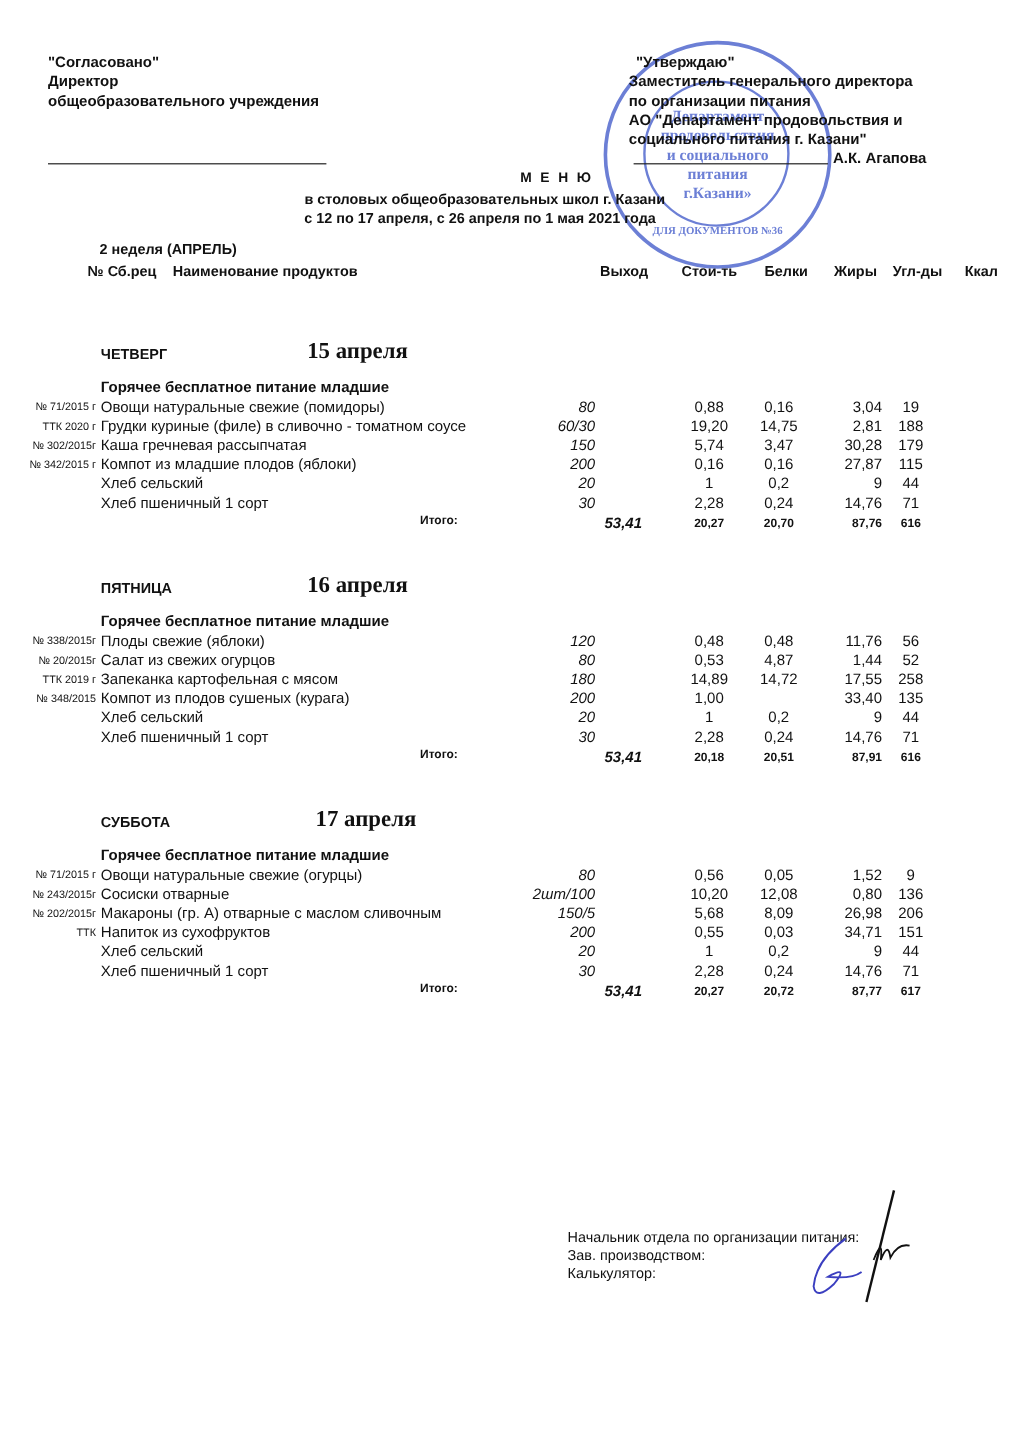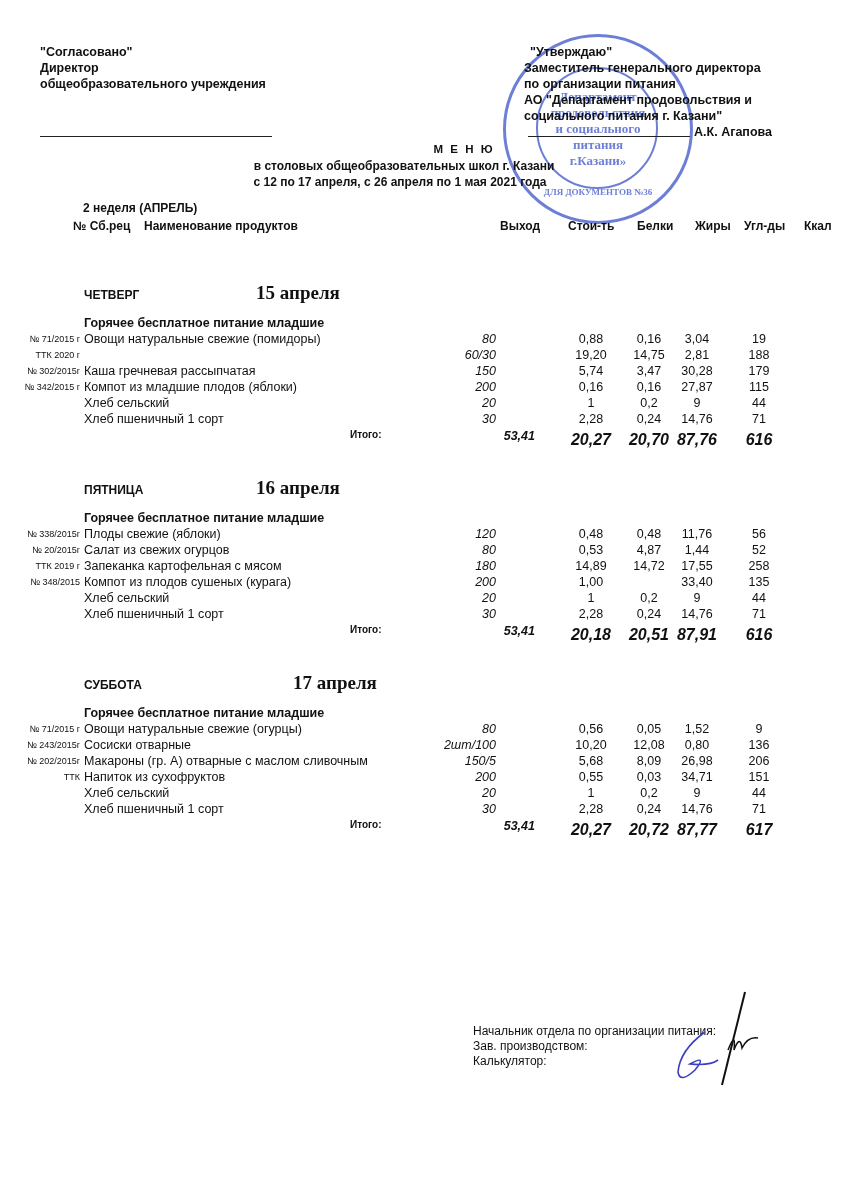--- a/index.html
+++ b/index.html
@@ -23,26 +23,26 @@
   .section { font-size: 12.5px; font-weight: bold; left: 84px; }
   .row { position: absolute; left: 0; width: 848px; height: 16px; font-size: 12.5px; }
   .row span { position: absolute; top: 0; white-space: nowrap; }
   .rec { font-size: 9px; width: 80px; text-align: right; left: 0; top: 2px !important; }
   .name { left: 84px; }
   .num { text-align: left; font-style: italic; }
   .c-out { right: 352px; }
   .c-cost { right: 313px; }
   .c-p { right: 232px; width: 50px; text-align: center; }
   .c-f { right: 174px; width: 50px; text-align: center; }
-  .c-c { right: 126px; width: 50px; text-align: center; }
+  .c-c { right: 113px; width: 50px; text-align: right; }
   .c-k { right: 69px; width: 40px; text-align: center; }
   .total { font-weight: bold; }
   .total .lbl { left: 350px; font-size: 10px; }
   .total .c-cost { font-size: 12.5px; }
-  .total .sm { font-size: 16px; top: 2px; font-style: italic; }
+  .total .sm { font-size: 10px; top: 2px; }
   .stamp { left: 503px; top: 34px; width: 184px; height: 184px; border-radius: 50%;
            border: 3px solid #3b55c8; opacity: 0.75; }
   .stamp-inner { position: absolute; left: 30px; top: 30px; width: 118px; height: 118px;
            border-radius: 50%; border: 2px solid #3b55c8; }
   .stamp-text { position: absolute; width: 100%; text-align: center; color: #3b55c8;
            font-family: "Liberation Serif", serif; font-weight: bold; font-size: 13px; }
   .signatures { left: 473px; top: 1024px; font-size: 12px; line-height: 15px; }
   .sig-ink { left: 650px; top: 990px; }
 </style>
 </head>
@@ -98,20 +98,21 @@
       <span class="rec">№ 71/2015 г</span>
       <span class="name">Овощи натуральные свежие (помидоры)</span>
       <span class="num c-out">80</span>
       <span class="c-p">0,88</span>
       <span class="c-f">0,16</span>
       <span class="c-c">3,04</span>
       <span class="c-k">19</span>
     </div>
       <div class="row" style="top:348px;">
       <span class="rec">ТТК 2020 г</span>
+      <span class="name">Грудки куриные (филе) в сливочно - томатном соусе</span>
       <span class="num c-out">60/30</span>
       <span class="c-p">19,20</span>
       <span class="c-f">14,75</span>
       <span class="c-c">2,81</span>
       <span class="c-k">188</span>
     </div>
       <div class="row" style="top:364px;">
       <span class="rec">№ 302/2015г</span>
       <span class="name">Каша гречневая рассыпчатая</span>
       <span class="num c-out">150</span>
@@ -218,21 +219,21 @@
       <span class="lbl">Итого:</span>
       <span class="num c-cost">53,41</span>
       <span class="c-p sm">20,18</span>
       <span class="c-f sm">20,51</span>
       <span class="c-c sm">87,91</span>
       <span class="c-k sm">616</span>
     </div>
     </div>
     <div>
       <div class="abs day" style="top:678px;">СУББОТА</div>
-      <div class="abs date" style="top:672px;left:263px;margin-left:30px;">17 апреля</div>
+      <div class="abs date" style="top:672px;left:263px;">17 апреля</div>
       <div class="abs section" style="top:706px;">Горячее бесплатное питание младшие</div>
       <div class="row" style="top:722px;">
       <span class="rec">№ 71/2015 г</span>
       <span class="name">Овощи натуральные свежие (огурцы)</span>
       <span class="num c-out">80</span>
       <span class="c-p">0,56</span>
       <span class="c-f">0,05</span>
       <span class="c-c">1,52</span>
       <span class="c-k">9</span>
     </div>

